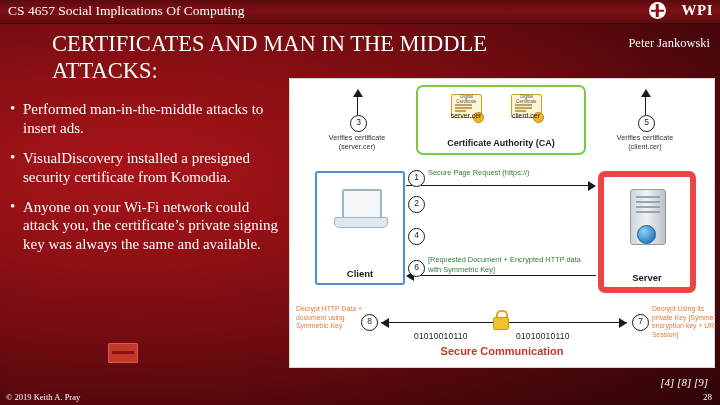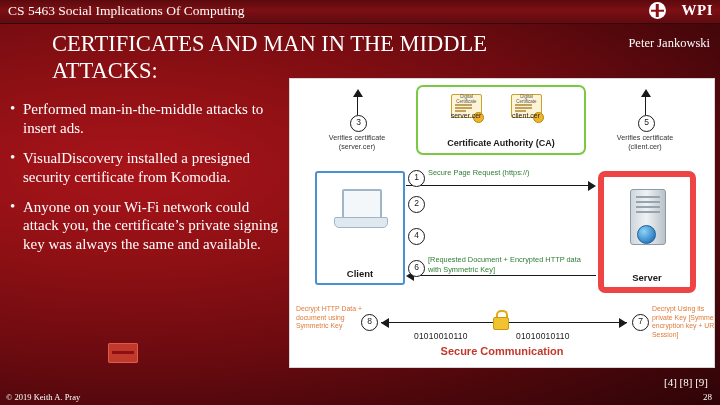--- a/index.html
+++ b/index.html
@@ -158,20 +158,21 @@
     font-size: 9px;
     font-family: "Liberation Serif", serif;
   }
   .refs {
     position: absolute;
     right: 12px;
     bottom: 17px;
     color: #ffffff;
     font-size: 11px;
     font-family: "Liberation Serif", serif;
+    font-style: italic;
   }
   
   .diagram {
     position: absolute;
     left: 289px;
     top: 78px;
     width: 424px;
     height: 288px;
     background: #ffffff;
     border: 1px solid #d8d8d8;
@@ -475,21 +476,21 @@
     line-height: 1.25;
     width: 74px;
   }
 </style>
 </head>
 <body>
 
 <div class="slide">
 
   <div class="header">
-    <div class="header-title">CS 5463 Social Implications Of Computing</div>
+    <div class="header-title">CS 4657 Social Implications Of Computing</div>
     <div class="wpi-logo">
       <div class="wpi-seal"></div>
       <div class="wpi-text">WPI</div>
     </div>
   </div>
 
   <div class="slide-title">CERTIFICATES AND MAN IN THE MIDDLE ATTACKS:</div>
   <div class="author">Peter Jankowski</div>
 
   <div class="bullets">

